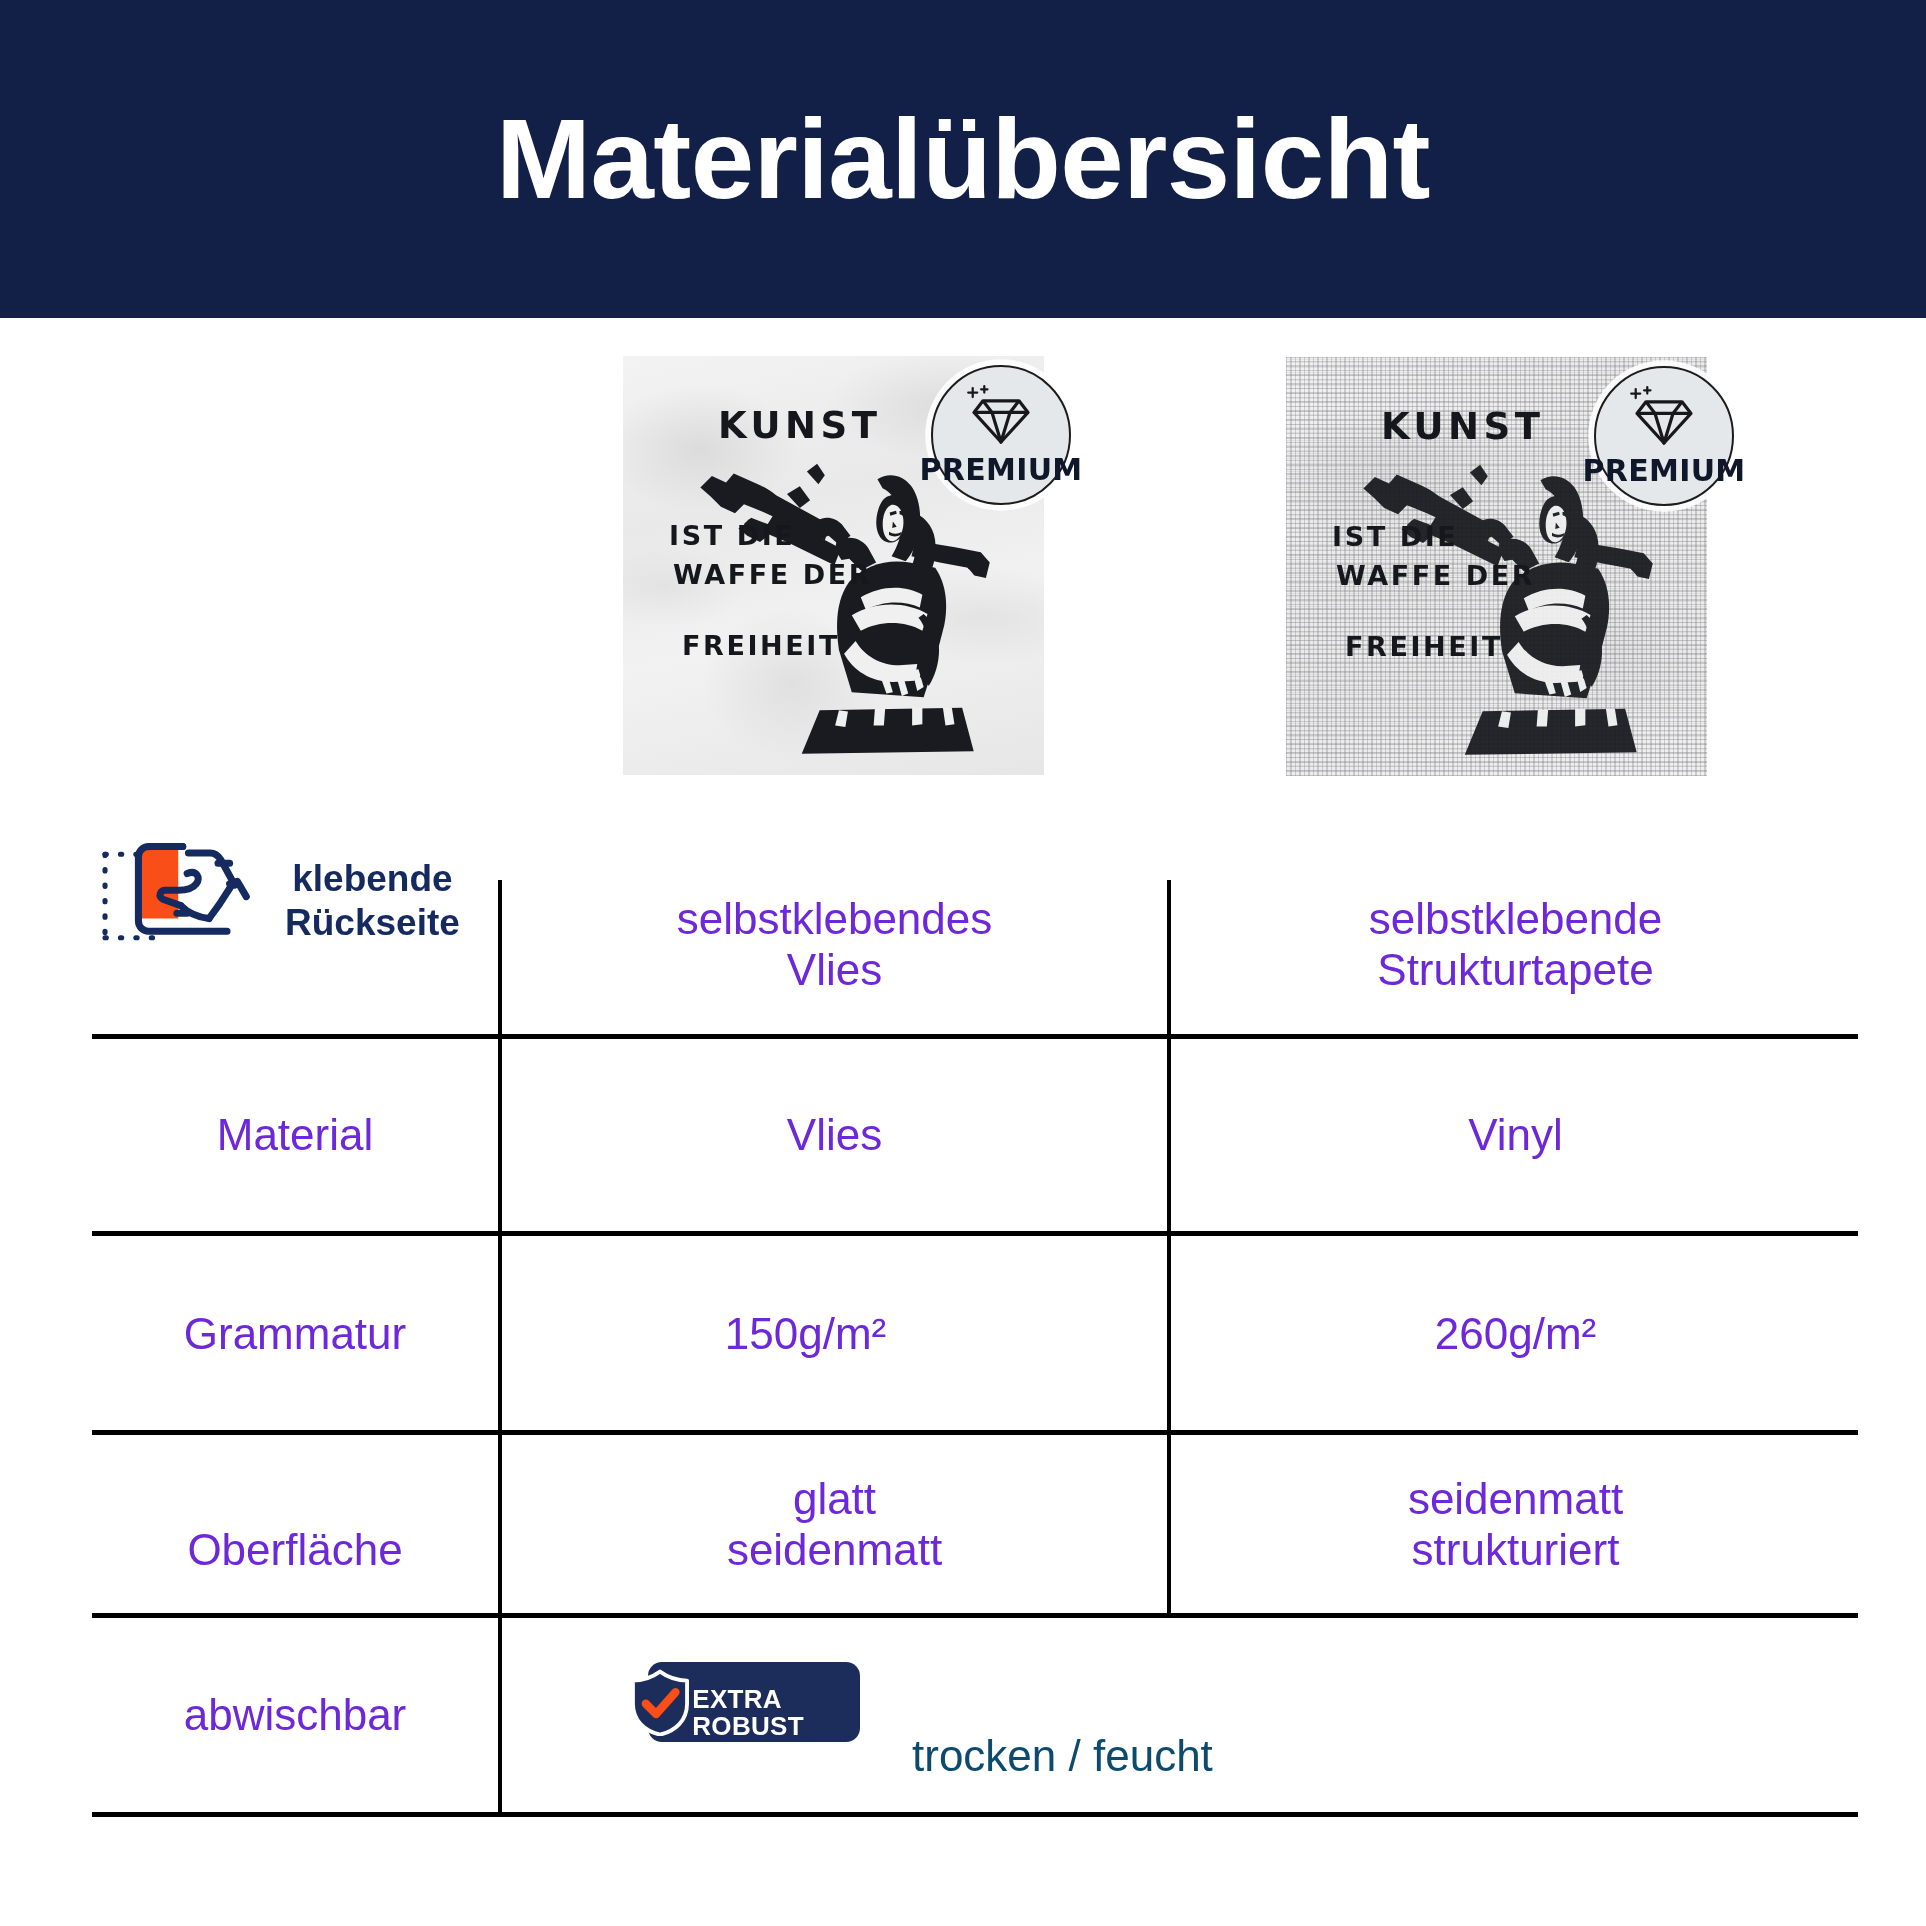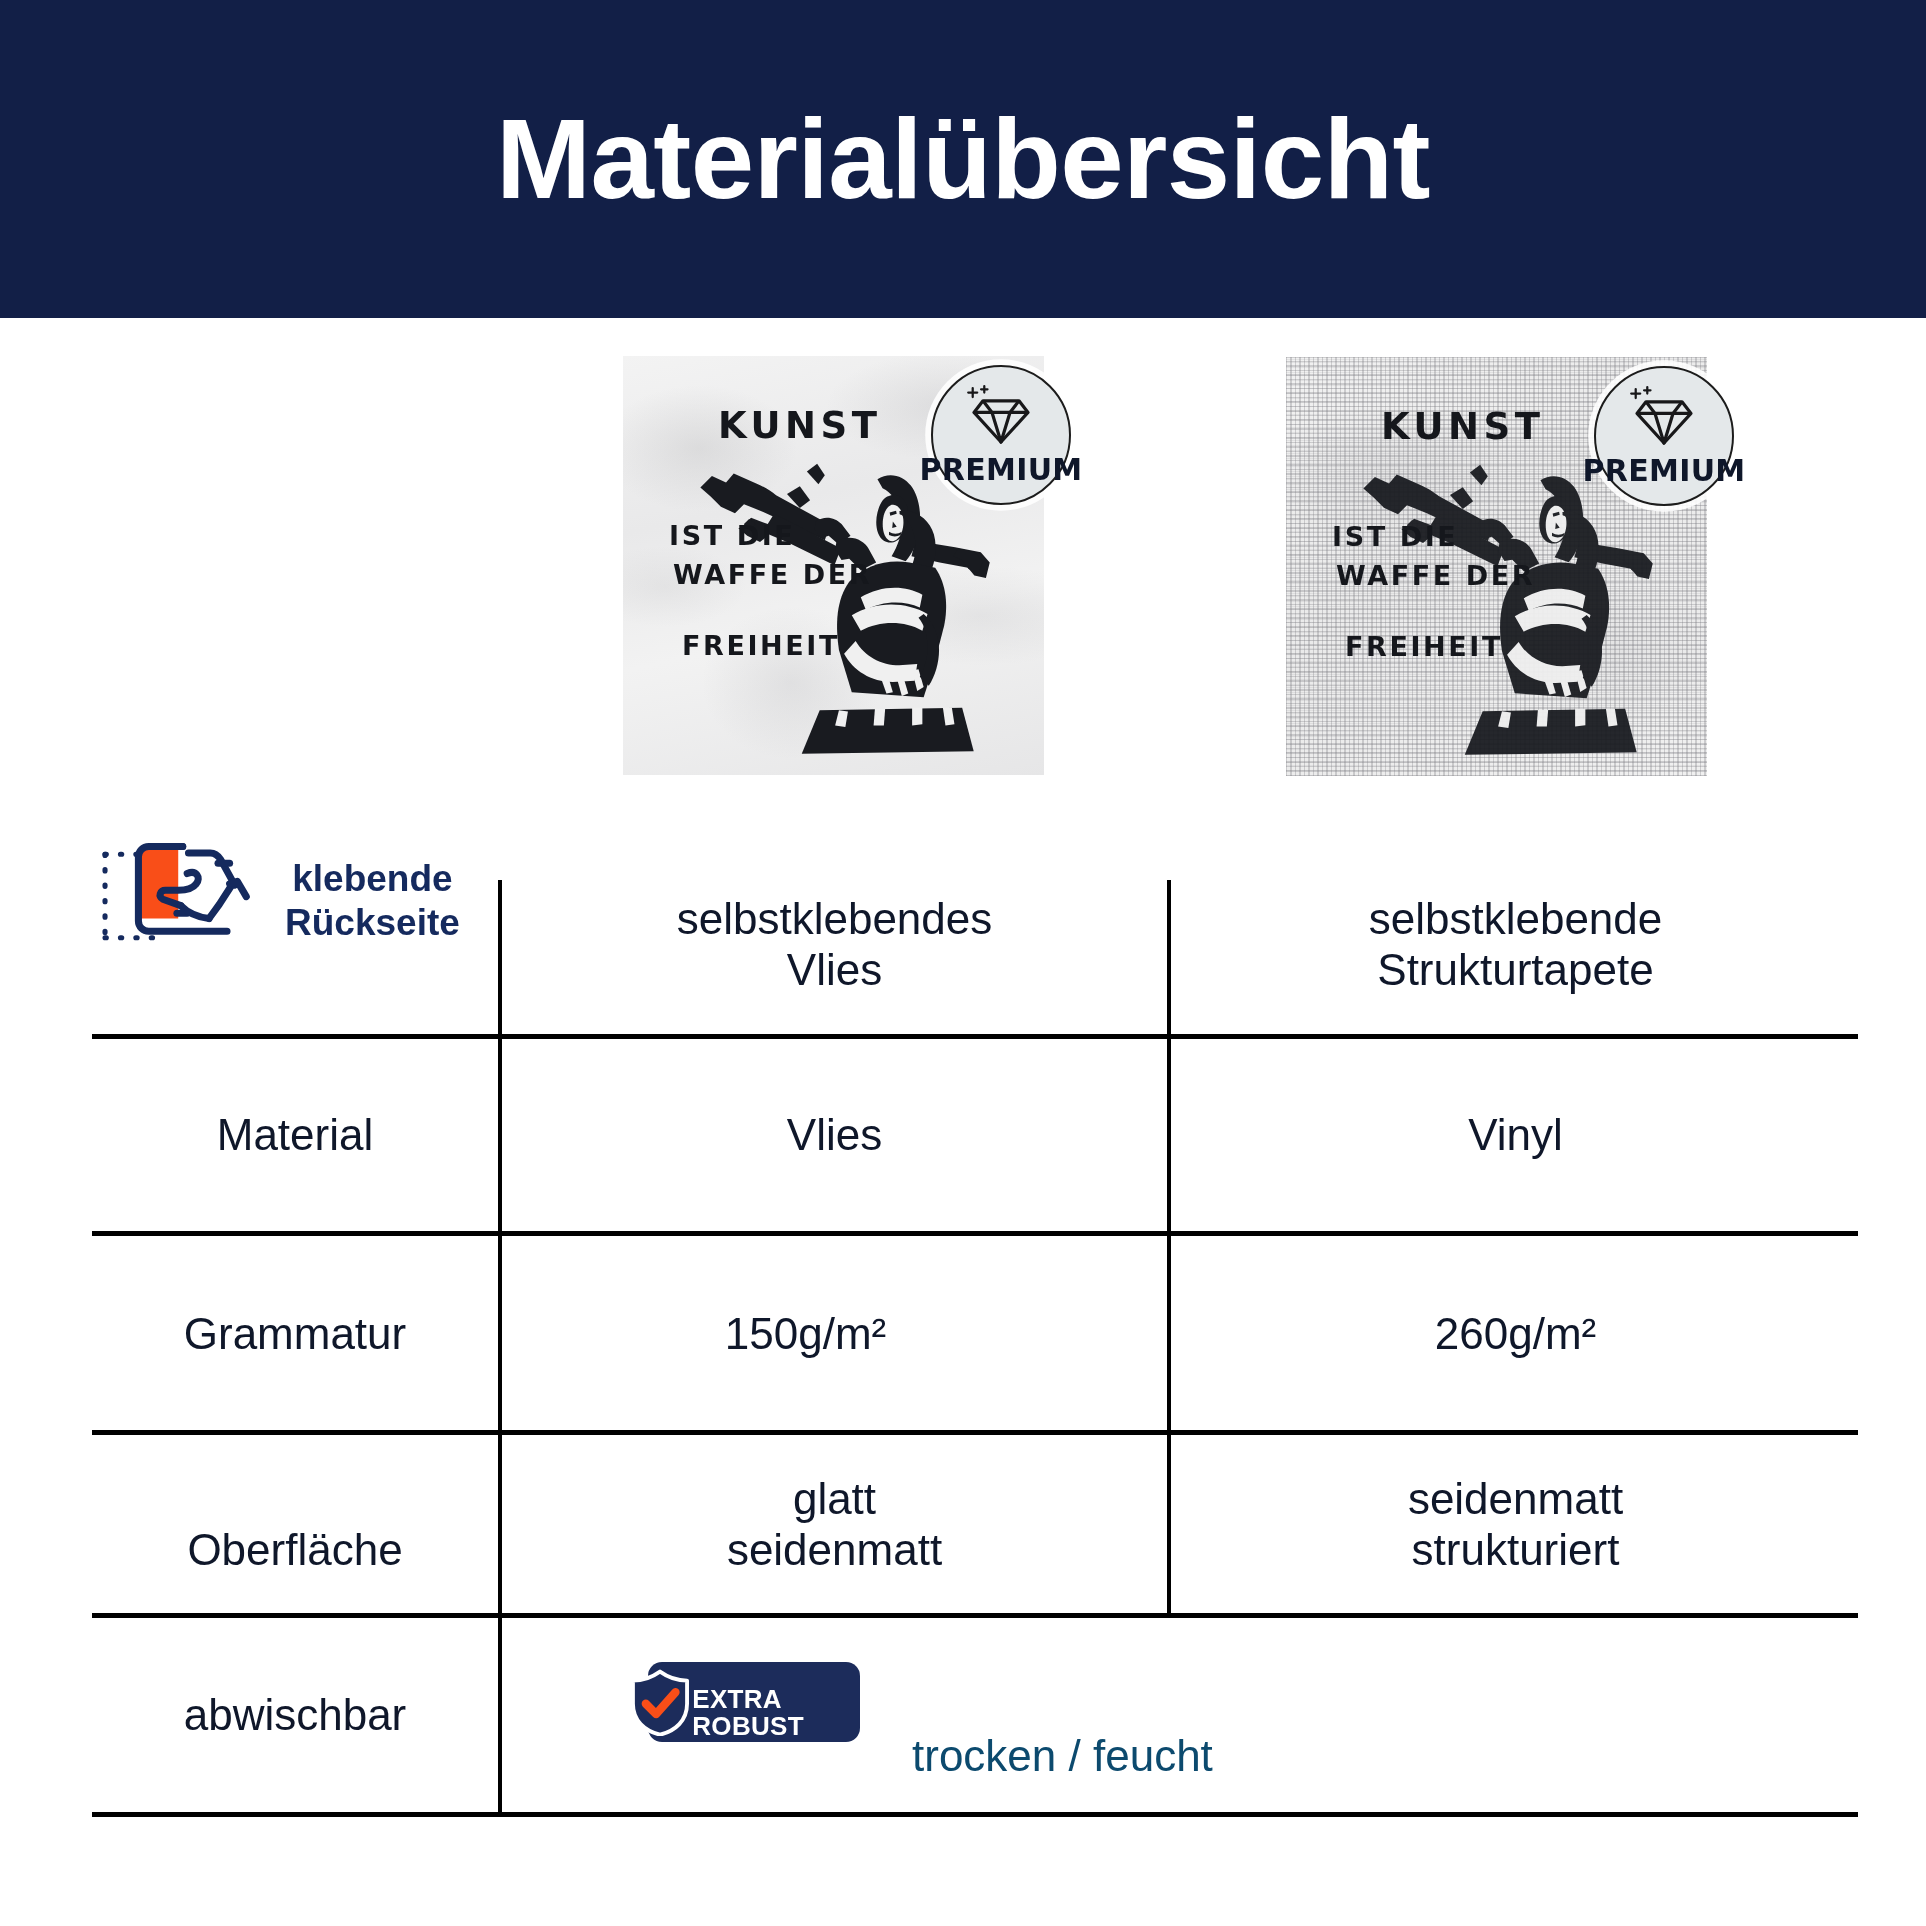--- a/index.html
+++ b/index.html
@@ -100,21 +100,21 @@
   .hrule {
     position: absolute; height: 4.5px; background: #000000;
     left: 92px; width: 1766px;
   }
   .vrule { position: absolute; width: 3.9px; background: #000000; }
 
   .cell {
     position: absolute;
     display: flex; align-items: center; justify-content: center;
     text-align: center;
-    color: #0f172a;
+    color: #6d28d9;
     font-size: 44px;
     line-height: 1.16;
     font-weight: 400;
   }
   .cell-label {
     justify-content: center;
   }
 
   
   #glue-icon-block {

